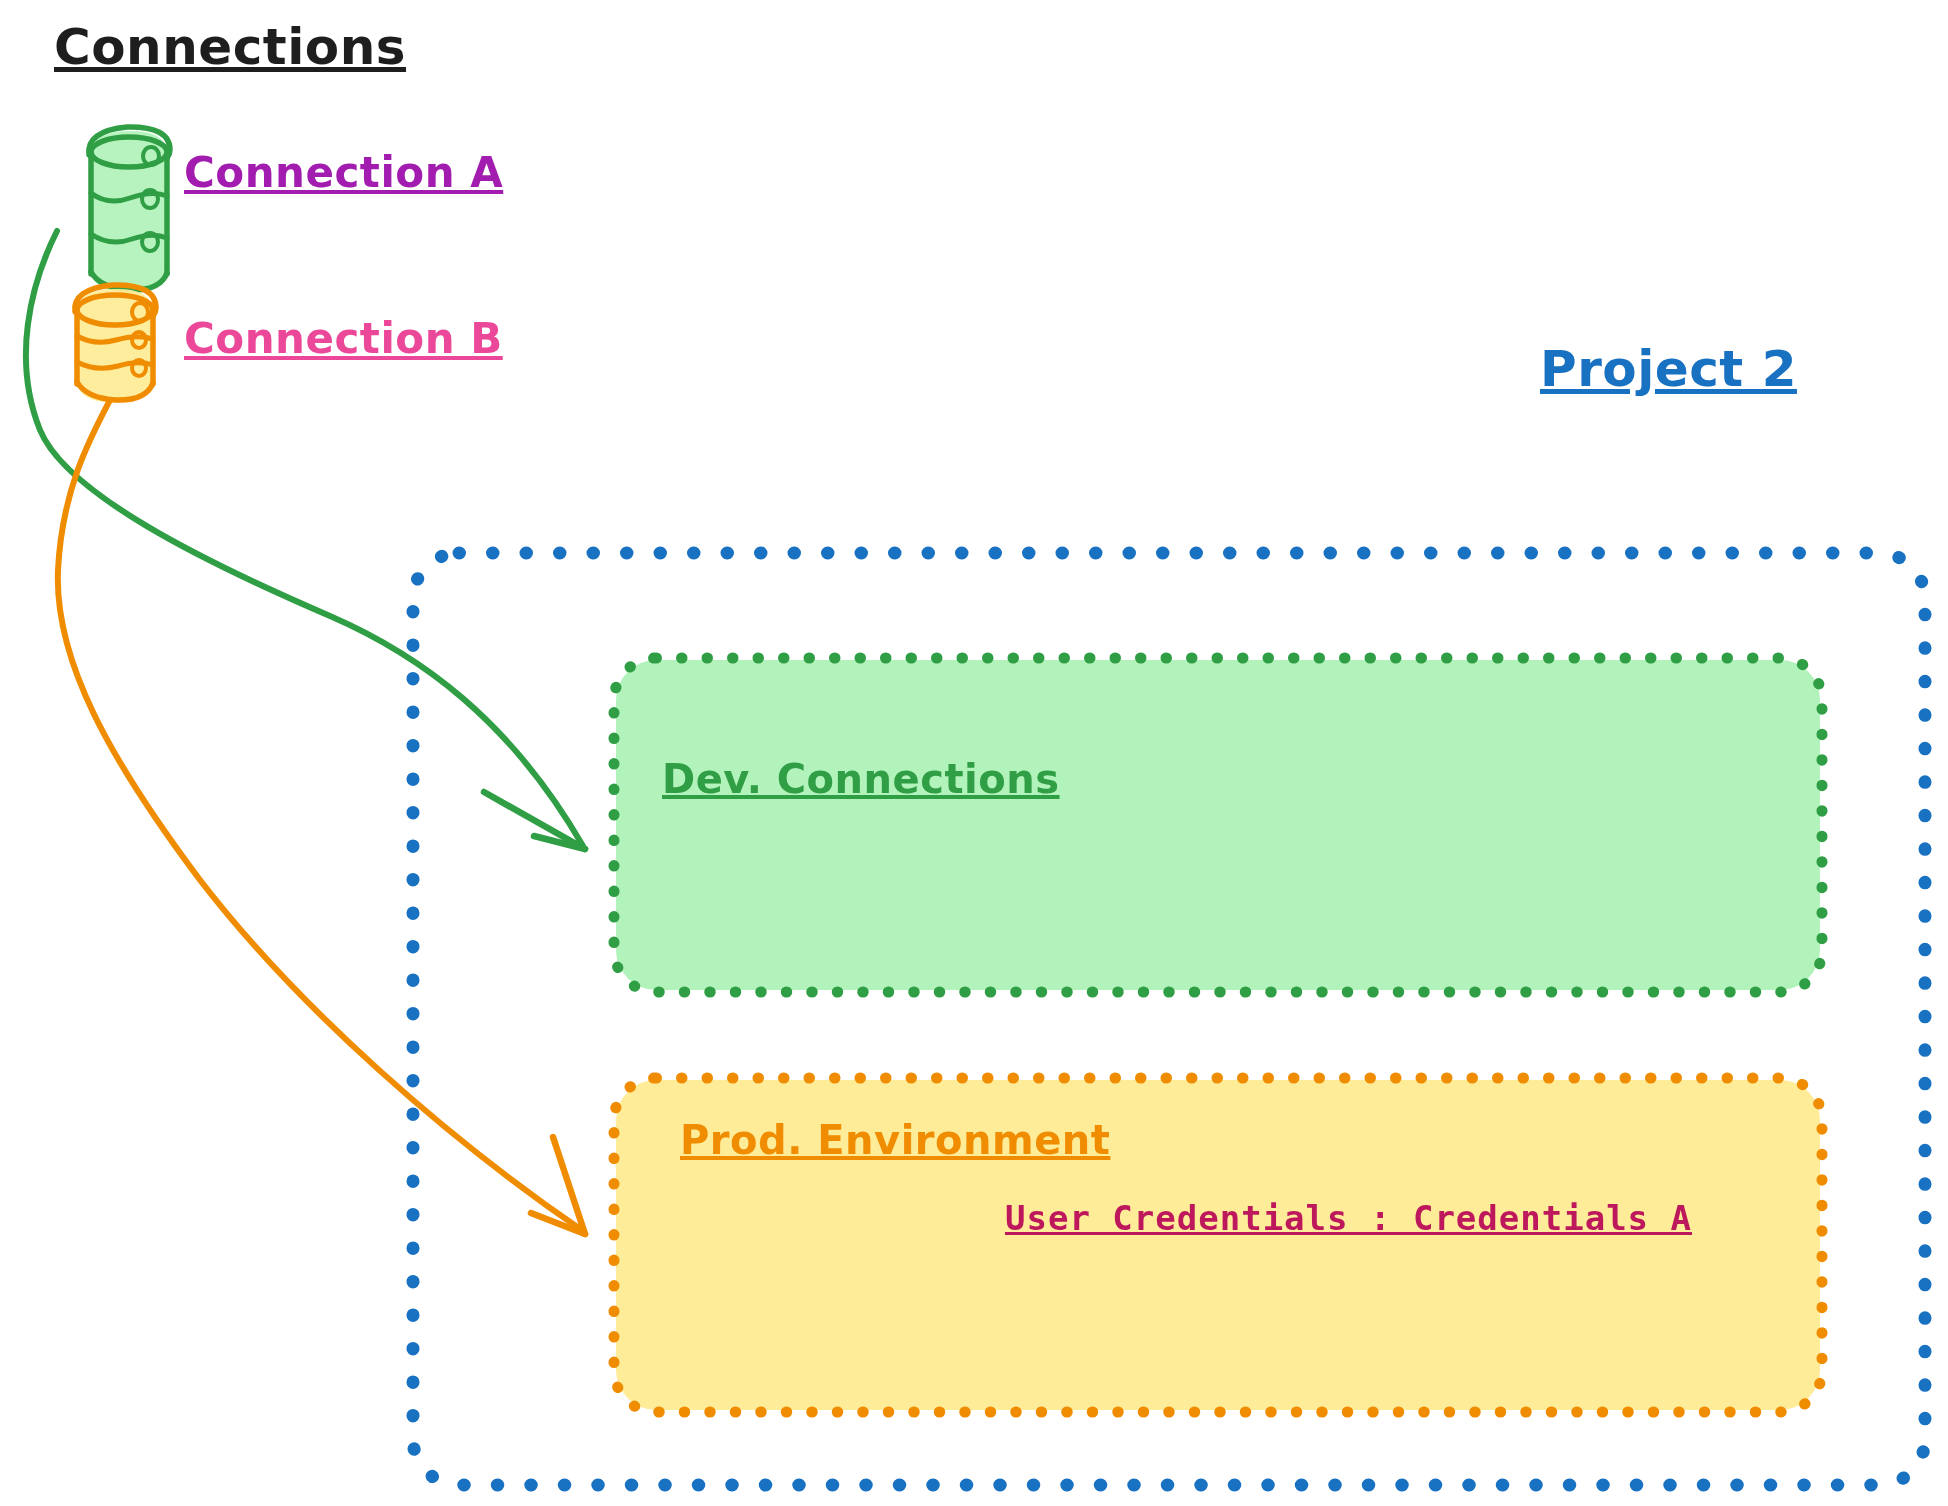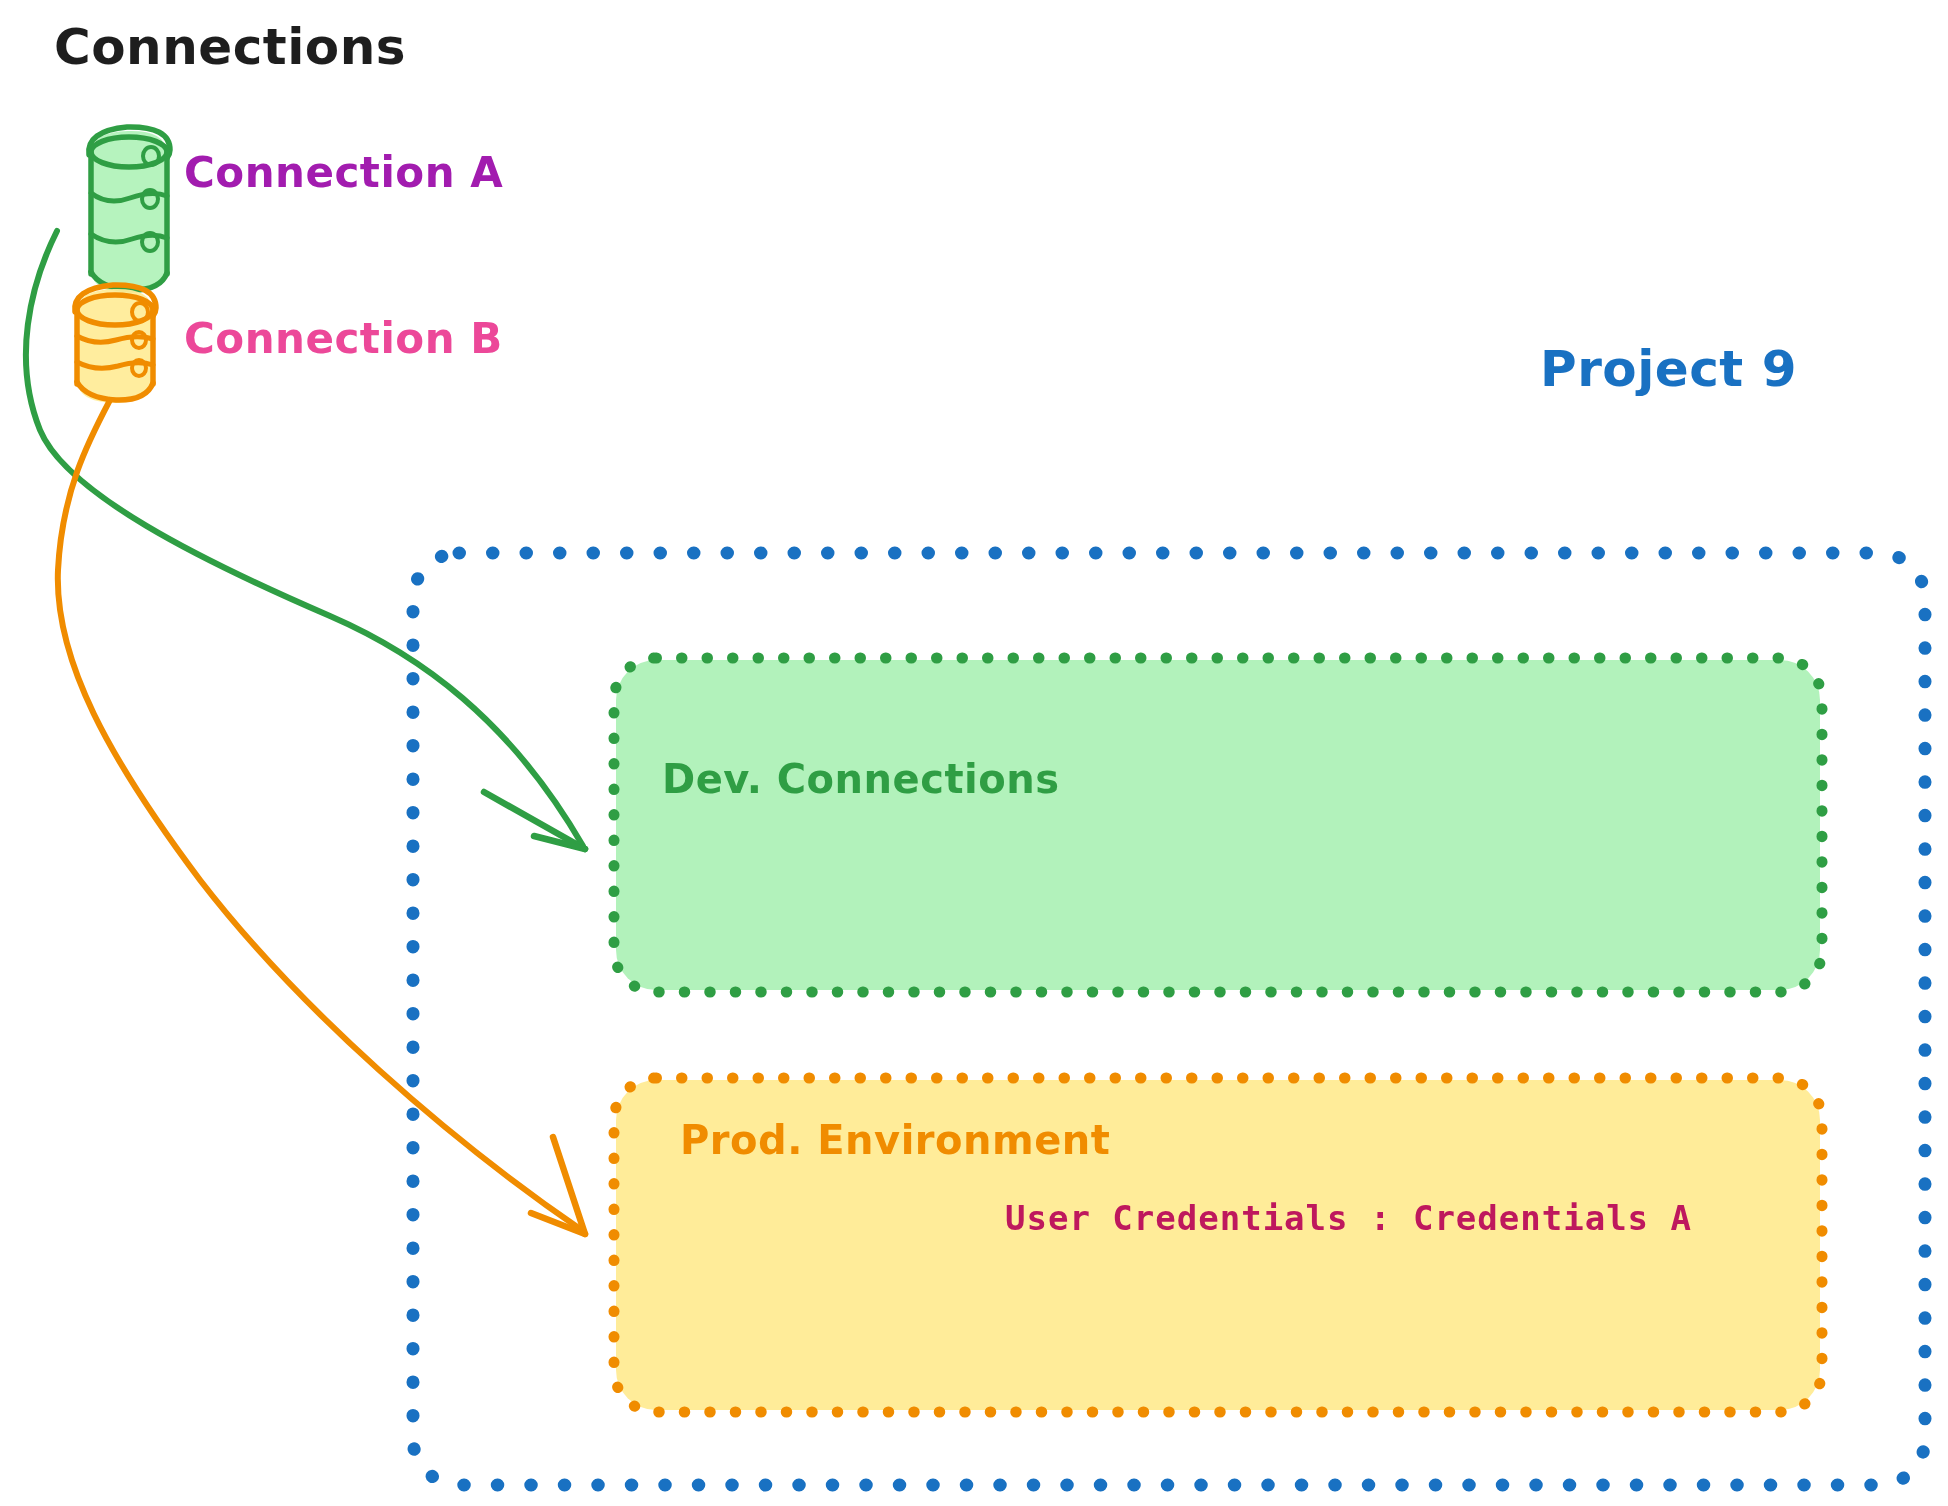--- a/index.html
+++ b/index.html
@@ -29,20 +29,21 @@
     letter-spacing: 0.5px;
   }
   .mono {
     font-family: "DejaVu Sans Mono", "Liberation Mono", monospace;
     font-weight: 700;
   }
   .lbl {
     position: absolute;
     white-space: nowrap;
     pointer-events: none;
+    text-decoration: underline;
   }
   #title-connections {
     left: 54px;
     top: 18px;
     font-size: 50px;
     color: #1e1e1e;
   }
   #label-connection-a {
     left: 184px;
     top: 148px;
@@ -144,21 +145,21 @@
     </g>
 
   </svg>
 
   <div class="lbl hand" id="title-connections">Connections</div>
 
   <div class="lbl hand" id="label-connection-a">Connection A</div>
 
   <div class="lbl hand" id="label-connection-b">Connection B</div>
 
-  <div class="lbl hand" id="label-project-1">Project 9</div>
+  <div class="lbl hand" id="label-project-1">Project 2</div>
 
   <div class="lbl hand" id="label-dev-env">Dev. Connections</div>
 
   <div class="lbl mono" id="label-dev-credentials">User Credentials : Credentials A</div>
 
   <div class="lbl hand" id="label-prod-env">Prod. Environment</div>
 
 </div>
 
 </body></html>

